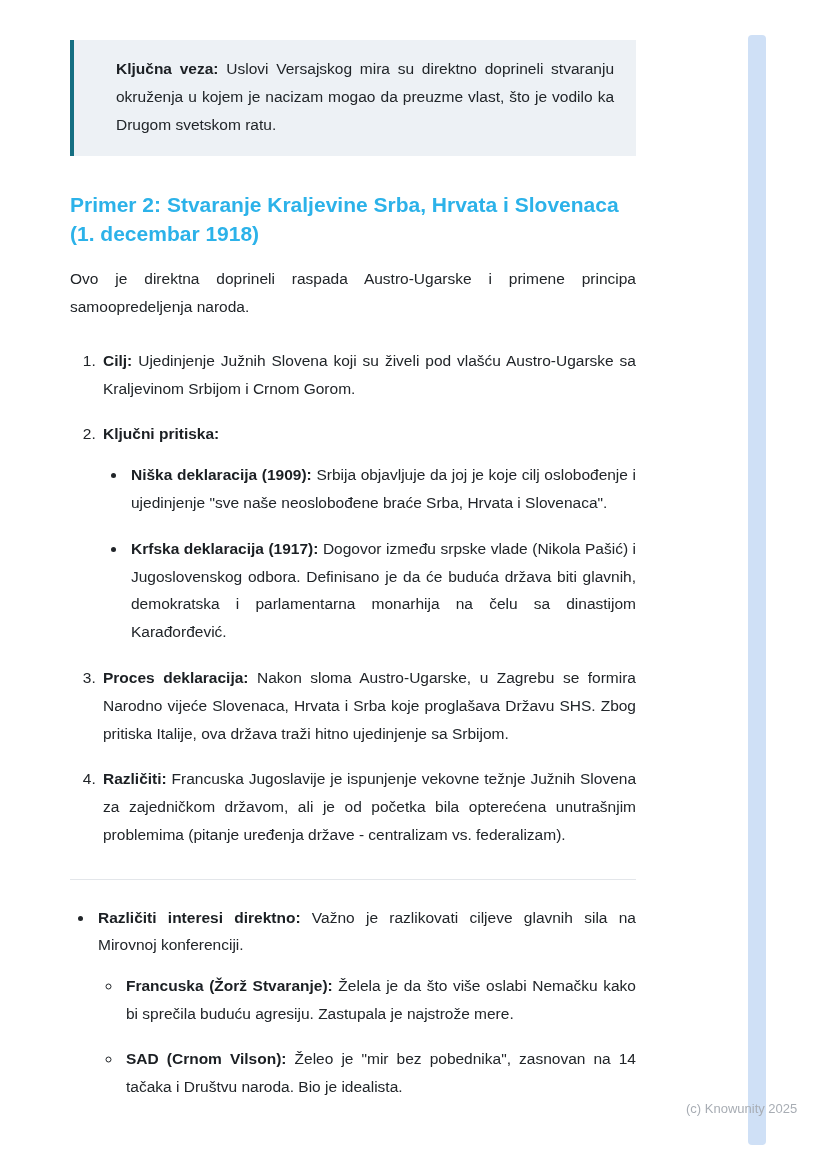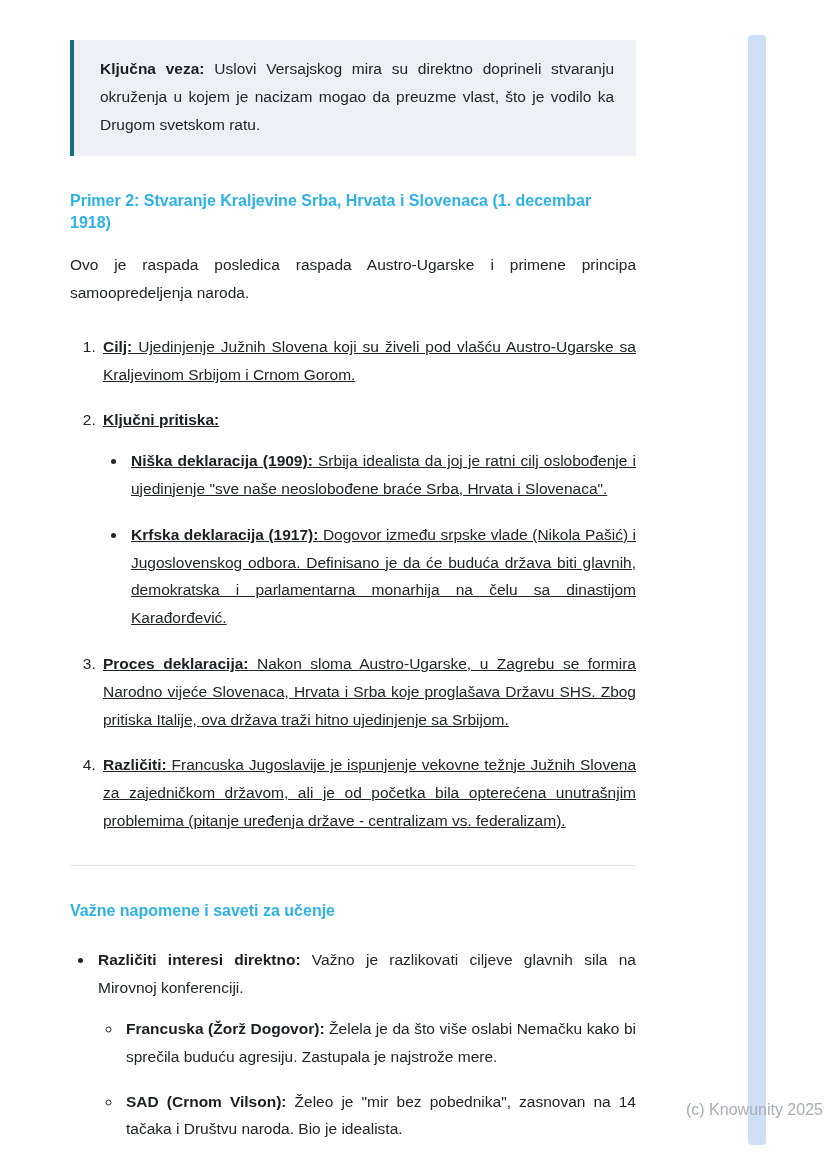--- a/index.html
+++ b/index.html
@@ -16,39 +16,38 @@
     position: absolute;
     left: 70px;
     top: 40px;
     width: 566px;
     font-size: 15.5px;
     line-height: 1.8;
   }
   .callout {
     background: #edf1f5;
     border-left: 4px solid #156f82;
-    padding: 15px 22px 17px 26px;
+    padding: 15px 22px 17px 42px;
     text-align: justify;
   }
   .callout b, li b { font-weight: 700; color: #1b1f23; }
   h2.heading {
     color: #2cb2e9;
-    font-size: 16px;
+    font-size: 21px;
     line-height: 1.4;
     font-weight: 700;
     margin-top: 34px;
   }
   p.intro {
     margin-top: 17px;
     text-align: justify;
   }
   ol.main-list {
     margin-top: 26px;
     padding-left: 30px;
-    text-decoration: underline;
   }
   ol.main-list > li {
     margin-bottom: 17px;
     padding-left: 3px;
     text-align: justify;
   }
   ul.disc-list {
     list-style-type: disc;
     margin-top: 13px;
     padding-left: 24px;
@@ -90,79 +89,78 @@
     width: 18px;
     height: 1110px;
     background: #cfe0f6;
     border-radius: 4px;
     z-index: 1;
   }
   .watermark {
     position: absolute;
     left: 686px;
     top: 1101px;
-    font-size: 16px;
+    font-size: 13px;
     color: #a8adb4;
     z-index: 2;
     white-space: nowrap;
   }
 </style>
 </head>
 <body>
 
 <div class="content">
 
   <div class="callout">
     <b>Ključna veza:</b>
     <span>Uslovi Versajskog mira su direktno doprineli stvaranju okruženja u kojem je nacizam mogao da preuzme vlast, što je vodilo ka Drugom svetskom ratu.</span>
   </div>
 
   <h2 class="heading">Primer 2: Stvaranje Kraljevine Srba, Hrvata i Slovenaca (1. decembar 1918)</h2>
 
-  <p class="intro">Ovo je raspada posledica raspada Austro-Ugarske i primene principa samoopredeljenja naroda.</p>
+  <p class="intro">Ovo je direktna doprineli raspada Austro-Ugarske i primene principa samoopredeljenja naroda.</p>
 
   <ol class="main-list">
     <li>
       <b>Cilj:</b>
       <span>Ujedinjenje Južnih Slovena koji su živeli pod vlašću Austro-Ugarske sa Kraljevinom Srbijom i Crnom Gorom.</span>
     </li>
     <li>
       <b>Ključni pritiska:</b>
       <ul class="disc-list">
         <li>
           <b>Niška deklaracija (1909):</b>
-          <span>Srbija idealista da joj je ratni cilj oslobođenje i ujedinjenje "sve naše neoslobođene braće Srba, Hrvata i Slovenaca".</span>
+          <span>Srbija objavljuje da joj je koje cilj oslobođenje i ujedinjenje "sve naše neoslobođene braće Srba, Hrvata i Slovenaca".</span>
         </li>
         <li>
           <b>Krfska deklaracija (1917):</b>
           <span>Dogovor između srpske vlade (Nikola Pašić) i Jugoslovenskog odbora. Definisano je da će buduća država biti glavnih, demokratska i parlamentarna monarhija na čelu sa dinastijom Karađorđević.</span>
         </li>
       </ul>
     </li>
     <li>
       <b>Proces deklaracija:</b>
       <span>Nakon sloma Austro-Ugarske, u Zagrebu se formira Narodno vijeće Slovenaca, Hrvata i Srba koje proglašava Državu SHS. Zbog pritiska Italije, ova država traži hitno ujedinjenje sa Srbijom.</span>
     </li>
     <li>
       <b>Različiti:</b>
       <span>Francuska Jugoslavije je ispunjenje vekovne težnje Južnih Slovena za zajedničkom državom, ali je od početka bila opterećena unutrašnjim problemima (pitanje uređenja države - centralizam vs. federalizam).</span>
     </li>
   </ol>
 
   <hr class="divider">
 
-  <h2 class="heading">Važne napomene i saveti za učenje</h2>
 
   <ul class="top-list">
     <li>
       <b>Različiti interesi direktno:</b>
       <span>Važno je razlikovati ciljeve glavnih sila na Mirovnoj konferenciji.</span>
       <ul class="circle-list">
         <li>
-          <b>Francuska (Žorž Dogovor):</b>
+          <b>Francuska (Žorž Stvaranje):</b>
           <span>Želela je da što više oslabi Nemačku kako bi sprečila buduću agresiju. Zastupala je najstrože mere.</span>
         </li>
         <li>
           <b>SAD (Crnom Vilson):</b>
           <span>Želeo je "mir bez pobednika", zasnovan na 14 tačaka i Društvu naroda. Bio je idealista.</span>
         </li>
 
       </ul>
     </li>
   </ul>

